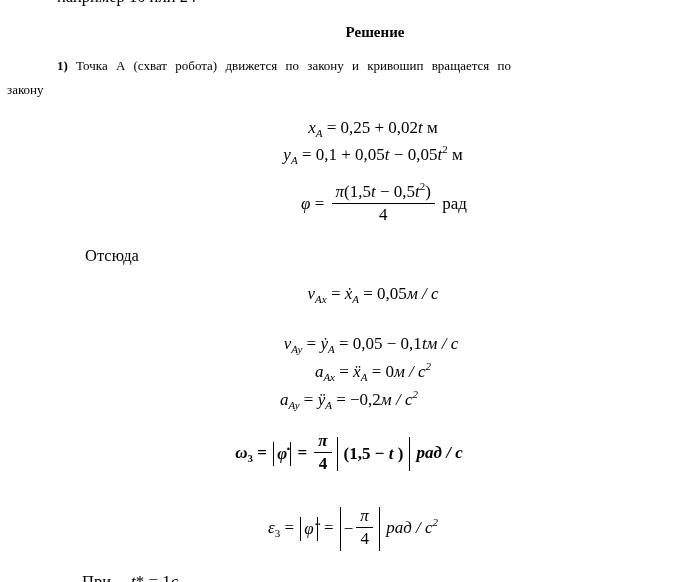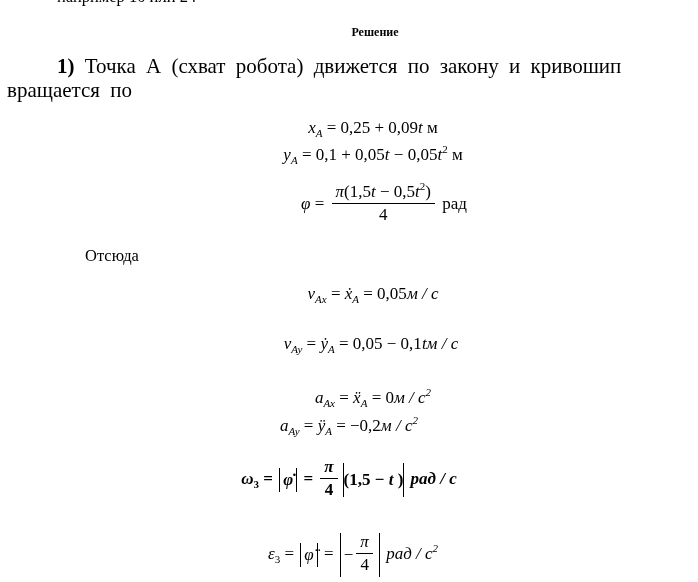--- a/index.html
+++ b/index.html
@@ -15,24 +15,24 @@
   .clip-top {
     height:9px; overflow:hidden;
     margin-left:57px;
     font-size:16.5px; line-height:20px;
   }
   .clip-top .inner { display:block; margin-top:-13px; }
 
   .heading {
     margin:13px 0 0 52px;
     text-align:center;
-    font-size:12px; font-weight:bold; line-height:20px;
+    font-size:15px; font-weight:bold; line-height:20px;
   }
 
-  .para { margin:12px 16px 0 7px; font-size:21px; line-height:24px; }
+  .para { margin:12px 16px 0 7px; font-size:13px; line-height:24px; }
   .para .line1 { text-indent:50px; word-spacing:5px; }
   .para .line2 { }
 
   .lead-word { font-size:16.5px; line-height:20px; }
   .otsyuda { margin:20px 0 0 85px; }
   .pri-line { margin:20px 0 0 82px; }
   .pri-line .eq-inline { display:inline-block; vertical-align:baseline; margin-left:20px; }
 
   
   .eq {
@@ -50,47 +50,48 @@
     vertical-align:middle; margin:0 3px; position:relative; top:-2px;
   }
   .frac .num { display:inline-flex; align-items:baseline; border-bottom:1px solid #000; padding:0 4px 1px; line-height:1.15; }
   .frac .den { display:inline-flex; align-items:baseline; padding-top:1px; line-height:1.15; }
 
   .abs {
     display:inline-flex; align-items:center;
     border-left:1px solid #000; border-right:1px solid #000;
     padding:1px 3px; margin:0 2px; vertical-align:middle;
   }
-  .abs.tall { padding:6px 0; }
+  .abs.tall { padding:6px 6px; }
 
   
   .eq-xa   { margin-top:15px; margin-left:48px; }
   .eq-ya   { margin-top:4px; margin-left:48px; }
   .eq-phi  { margin-top:17px; margin-left:70px; }
   .eq-vax  { margin-top:17px; margin-left:48px; }
   .eq-vay  { margin-top:27px; margin-left:44px; }
-  .eq-aax  { margin-top:31px; margin-left:48px; }
+  .eq-aax  { margin-top:5px; margin-left:48px; }
   .eq-aay  { margin-top:5px;  margin-left:0; }
   .eq-omega{ margin-top:21px; margin-left:0;font-weight:bold; }
   .eq-eps  { margin-top:32px; margin-left:8px; }
 </style>
 </head>
 <body>
 
 <div class="clip-top">
   <span class="inner">например 10 или 24</span>
 </div>
 
 <div class="heading">Решение</div>
 
 <div class="para">
   <div class="line1"><b>1)</b><span> Точка А (схват робота) движется по закону и кривошип вращается по</span></div>
+  <div class="line2">закону</div>
 </div>
 
-<div class="eq eq-xa"><span class="it">x</span><span class="it msub">A</span><span> = 0,25 + 0,09</span><span class="it">t</span><span> м</span></div>
+<div class="eq eq-xa"><span class="it">x</span><span class="it msub">A</span><span> = 0,25 + 0,02</span><span class="it">t</span><span> м</span></div>
 <div class="eq eq-ya"><span class="it">y</span><span class="it msub">A</span><span> = 0,1 + 0,05</span><span class="it">t</span><span> − 0,05</span><span class="it">t</span><span class="msup">2</span><span> м</span></div>
 <div class="eq eq-phi"><span class="it">φ</span><span> = </span><span class="frac"><span class="num"><span class="it">π</span><span>(1,5</span><span class="it">t</span><span> − 0,5</span><span class="it">t</span><span class="msup">2</span><span>)</span></span><span class="den"><span>4</span></span></span><span> рад</span></div>
 
 <div class="lead-word otsyuda">Отсюда</div>
 
 <div class="eq eq-vax"><span class="it">v</span><span class="it msub">Ax</span><span> = </span><span class="it">ẋ</span><span class="it msub">A</span><span> = 0,05</span><span class="it">м / с</span></div>
 <div class="eq eq-vay"><span class="it">v</span><span class="it msub">Ay</span><span> = </span><span class="it">ẏ</span><span class="it msub">A</span><span> = 0,05 − 0,1</span><span class="it">t</span><span class="it">м / с</span></div>
 <div class="eq eq-aax"><span class="it">a</span><span class="it msub">Ax</span><span> = </span><span class="it">ẍ</span><span class="it msub">A</span><span> = 0</span><span class="it">м / с</span><span class="it msup">2</span></div>
 <div class="eq eq-aay"><span class="it">a</span><span class="it msub">Ay</span><span> = </span><span class="it">ÿ</span><span class="it msub">A</span><span> = −0,2</span><span class="it">м / с</span><span class="it msup">2</span></div>
 <div class="eq eq-omega"><span class="it">ω</span><span class="msub">3</span><span> = </span><span class="abs"><span class="it">φ̇</span></span><span> = </span><span class="frac"><span class="num"><span class="it">π</span></span><span class="den"><span>4</span></span></span><span class="abs tall"><span>(1,5 − </span><span class="it">t</span><span> )</span></span><span> </span><span class="it">рад / с</span></div>

